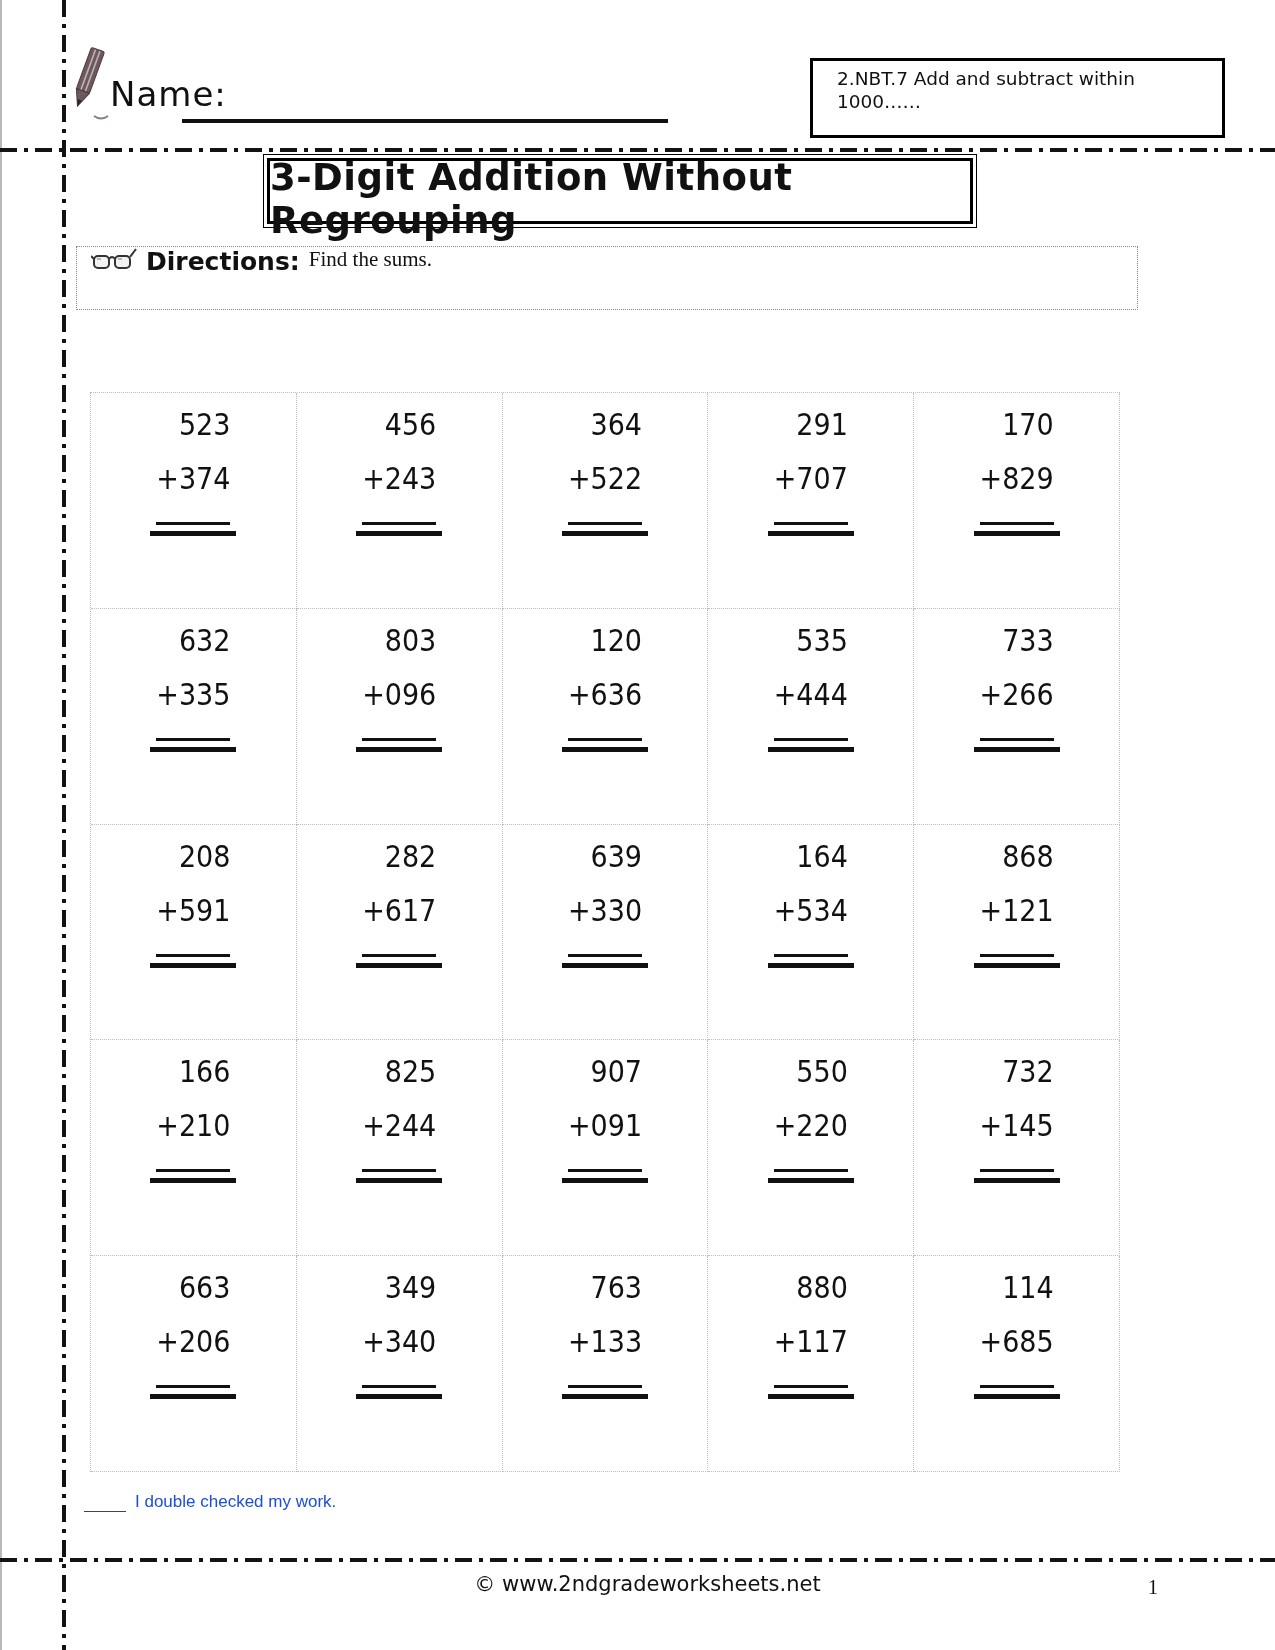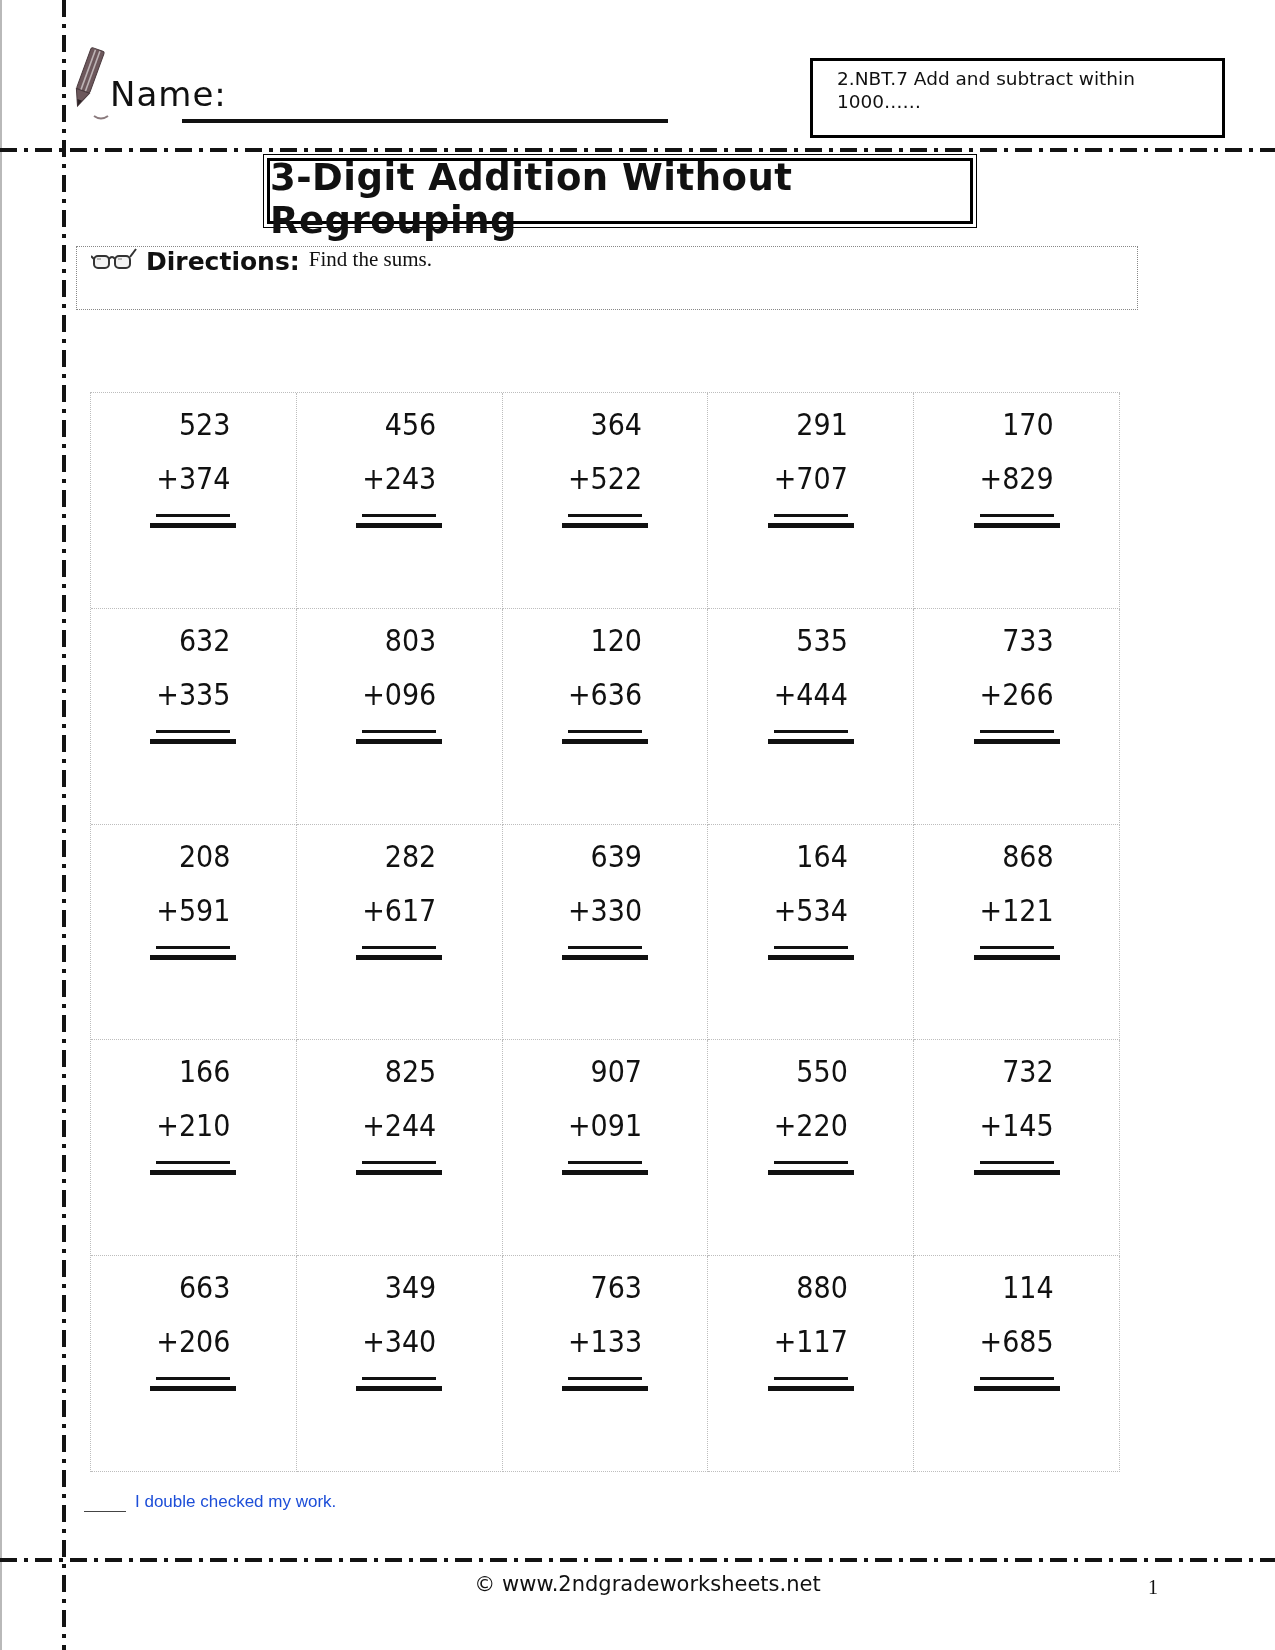--- a/index.html
+++ b/index.html
@@ -41,21 +41,21 @@
   .dir-text{font-size:21px;font-family:Liberation Serif, serif;}
 
   
   .grid{left:90px;top:392px;width:1030px;height:1080px;display:grid;
     grid-template-columns:repeat(5,1fr);grid-template-rows:repeat(5,1fr);
     border-top:1.5px dotted #bdbdbd;border-left:1.5px dotted #bdbdbd;box-sizing:border-box;}
   .cell{border-right:1.5px dotted #bdbdbd;border-bottom:1.5px dotted #bdbdbd;
     box-sizing:border-box;display:flex;justify-content:center;align-items:flex-start;padding-top:5px;}
   .problem{display:inline-block;text-align:right;font-size:30px;line-height:54px;
     font-stretch:condensed;letter-spacing:0px;}
-  .addend-underline{display:inline-block;border-bottom:3px solid #111;padding-bottom:8px;}
+  .addend-underline{display:inline-block;border-bottom:3px solid #111;padding-bottom:16px;}
   .sumline{height:5px;background:#111;margin-top:6px;width:calc(100% + 12px);margin-left:-6px;}
 
   
   .check-row{left:84px;top:1492px;font-family:"Liberation Sans",sans-serif;
     font-size:17px;color:#1d4ed8;display:flex;align-items:flex-end;}
   .check-blank{display:inline-block;width:42px;height:15px;border-bottom:1.5px solid #444;margin-right:9px;}
   .copyright{left:0;top:1572px;width:1275px;text-align:center;font-size:21px;padding-left:20px;box-sizing:border-box;}
   .page-num{left:1148px;top:1576px;font-size:20px;font-family:"Liberation Serif",serif;}
 </style>
 </head>

